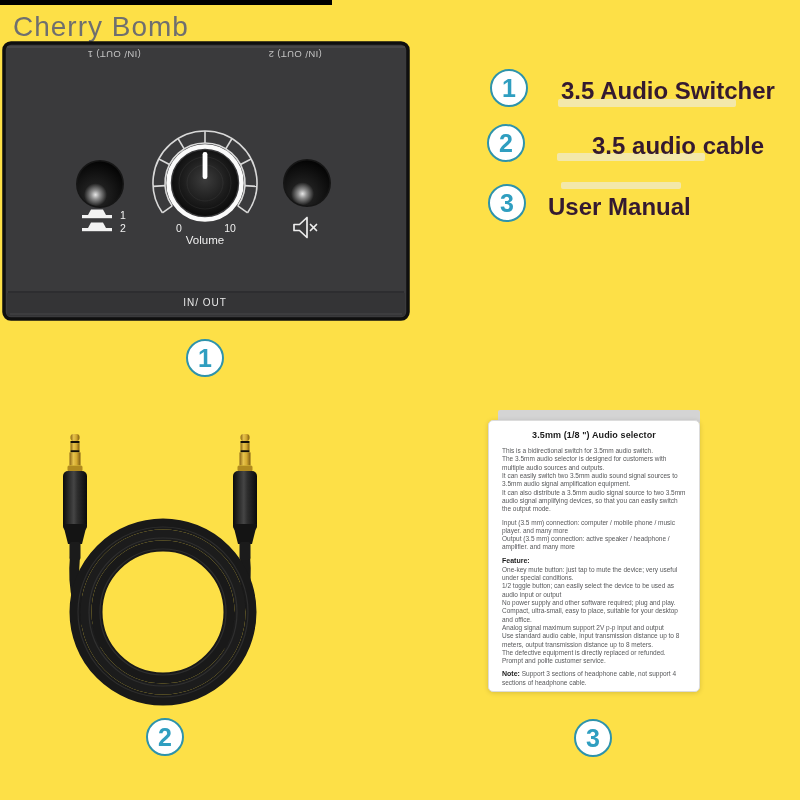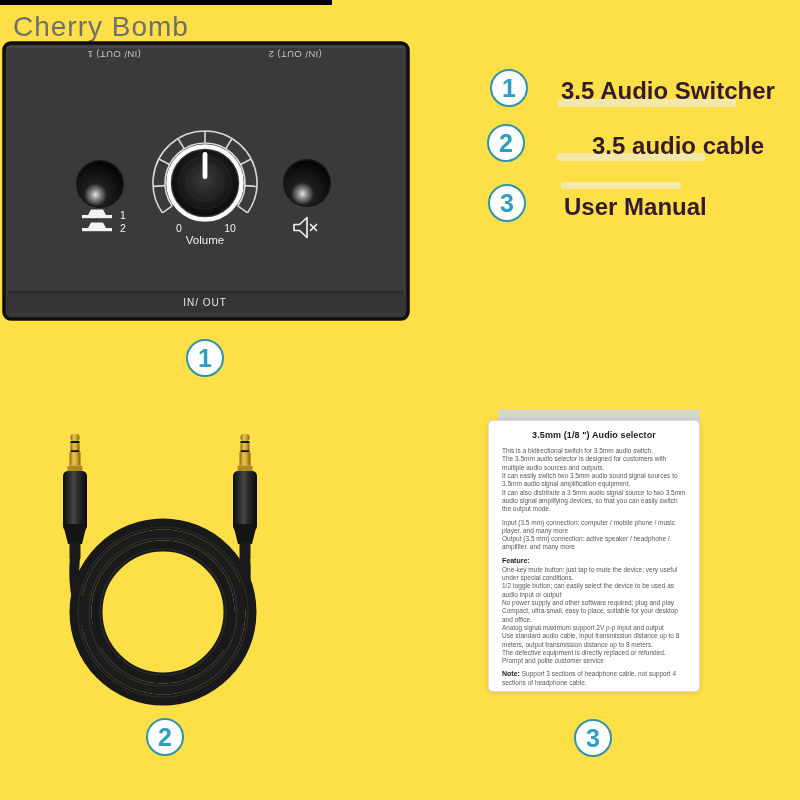--- a/index.html
+++ b/index.html
@@ -130,21 +130,21 @@
   <div class="item-label abs" style="left:561px; top:77px;">3.5 Audio Switcher</div>
 
   <div class="badge abs" style="left:487px; top:124px;">
     <span>2</span>
   </div>
   <div class="item-label abs" style="left:560px; top:132px;margin-left:32px;">3.5 audio cable</div>
 
   <div class="badge abs" style="left:488px; top:184px;">
     <span>3</span>
   </div>
-  <div class="item-label abs" style="left:564px; top:193px;">User Manual</div>
+  <div class="item-label abs" style="left:548px; top:193px;">User Manual</div>
 
   <svg class="abs" style="left:25px; top:420px;" width="280" height="300" viewBox="0 0 280 300">
     <defs>
       <linearGradient id="goldGrad" x1="0" y1="0" x2="1" y2="0">
         <stop offset="0%" stop-color="#8a6315"></stop>
         <stop offset="35%" stop-color="#e7c34c"></stop>
         <stop offset="65%" stop-color="#d4a92f"></stop>
         <stop offset="100%" stop-color="#7d5a12"></stop>
       </linearGradient>
       <linearGradient id="barrelGrad" x1="0" y1="0" x2="1" y2="0">

